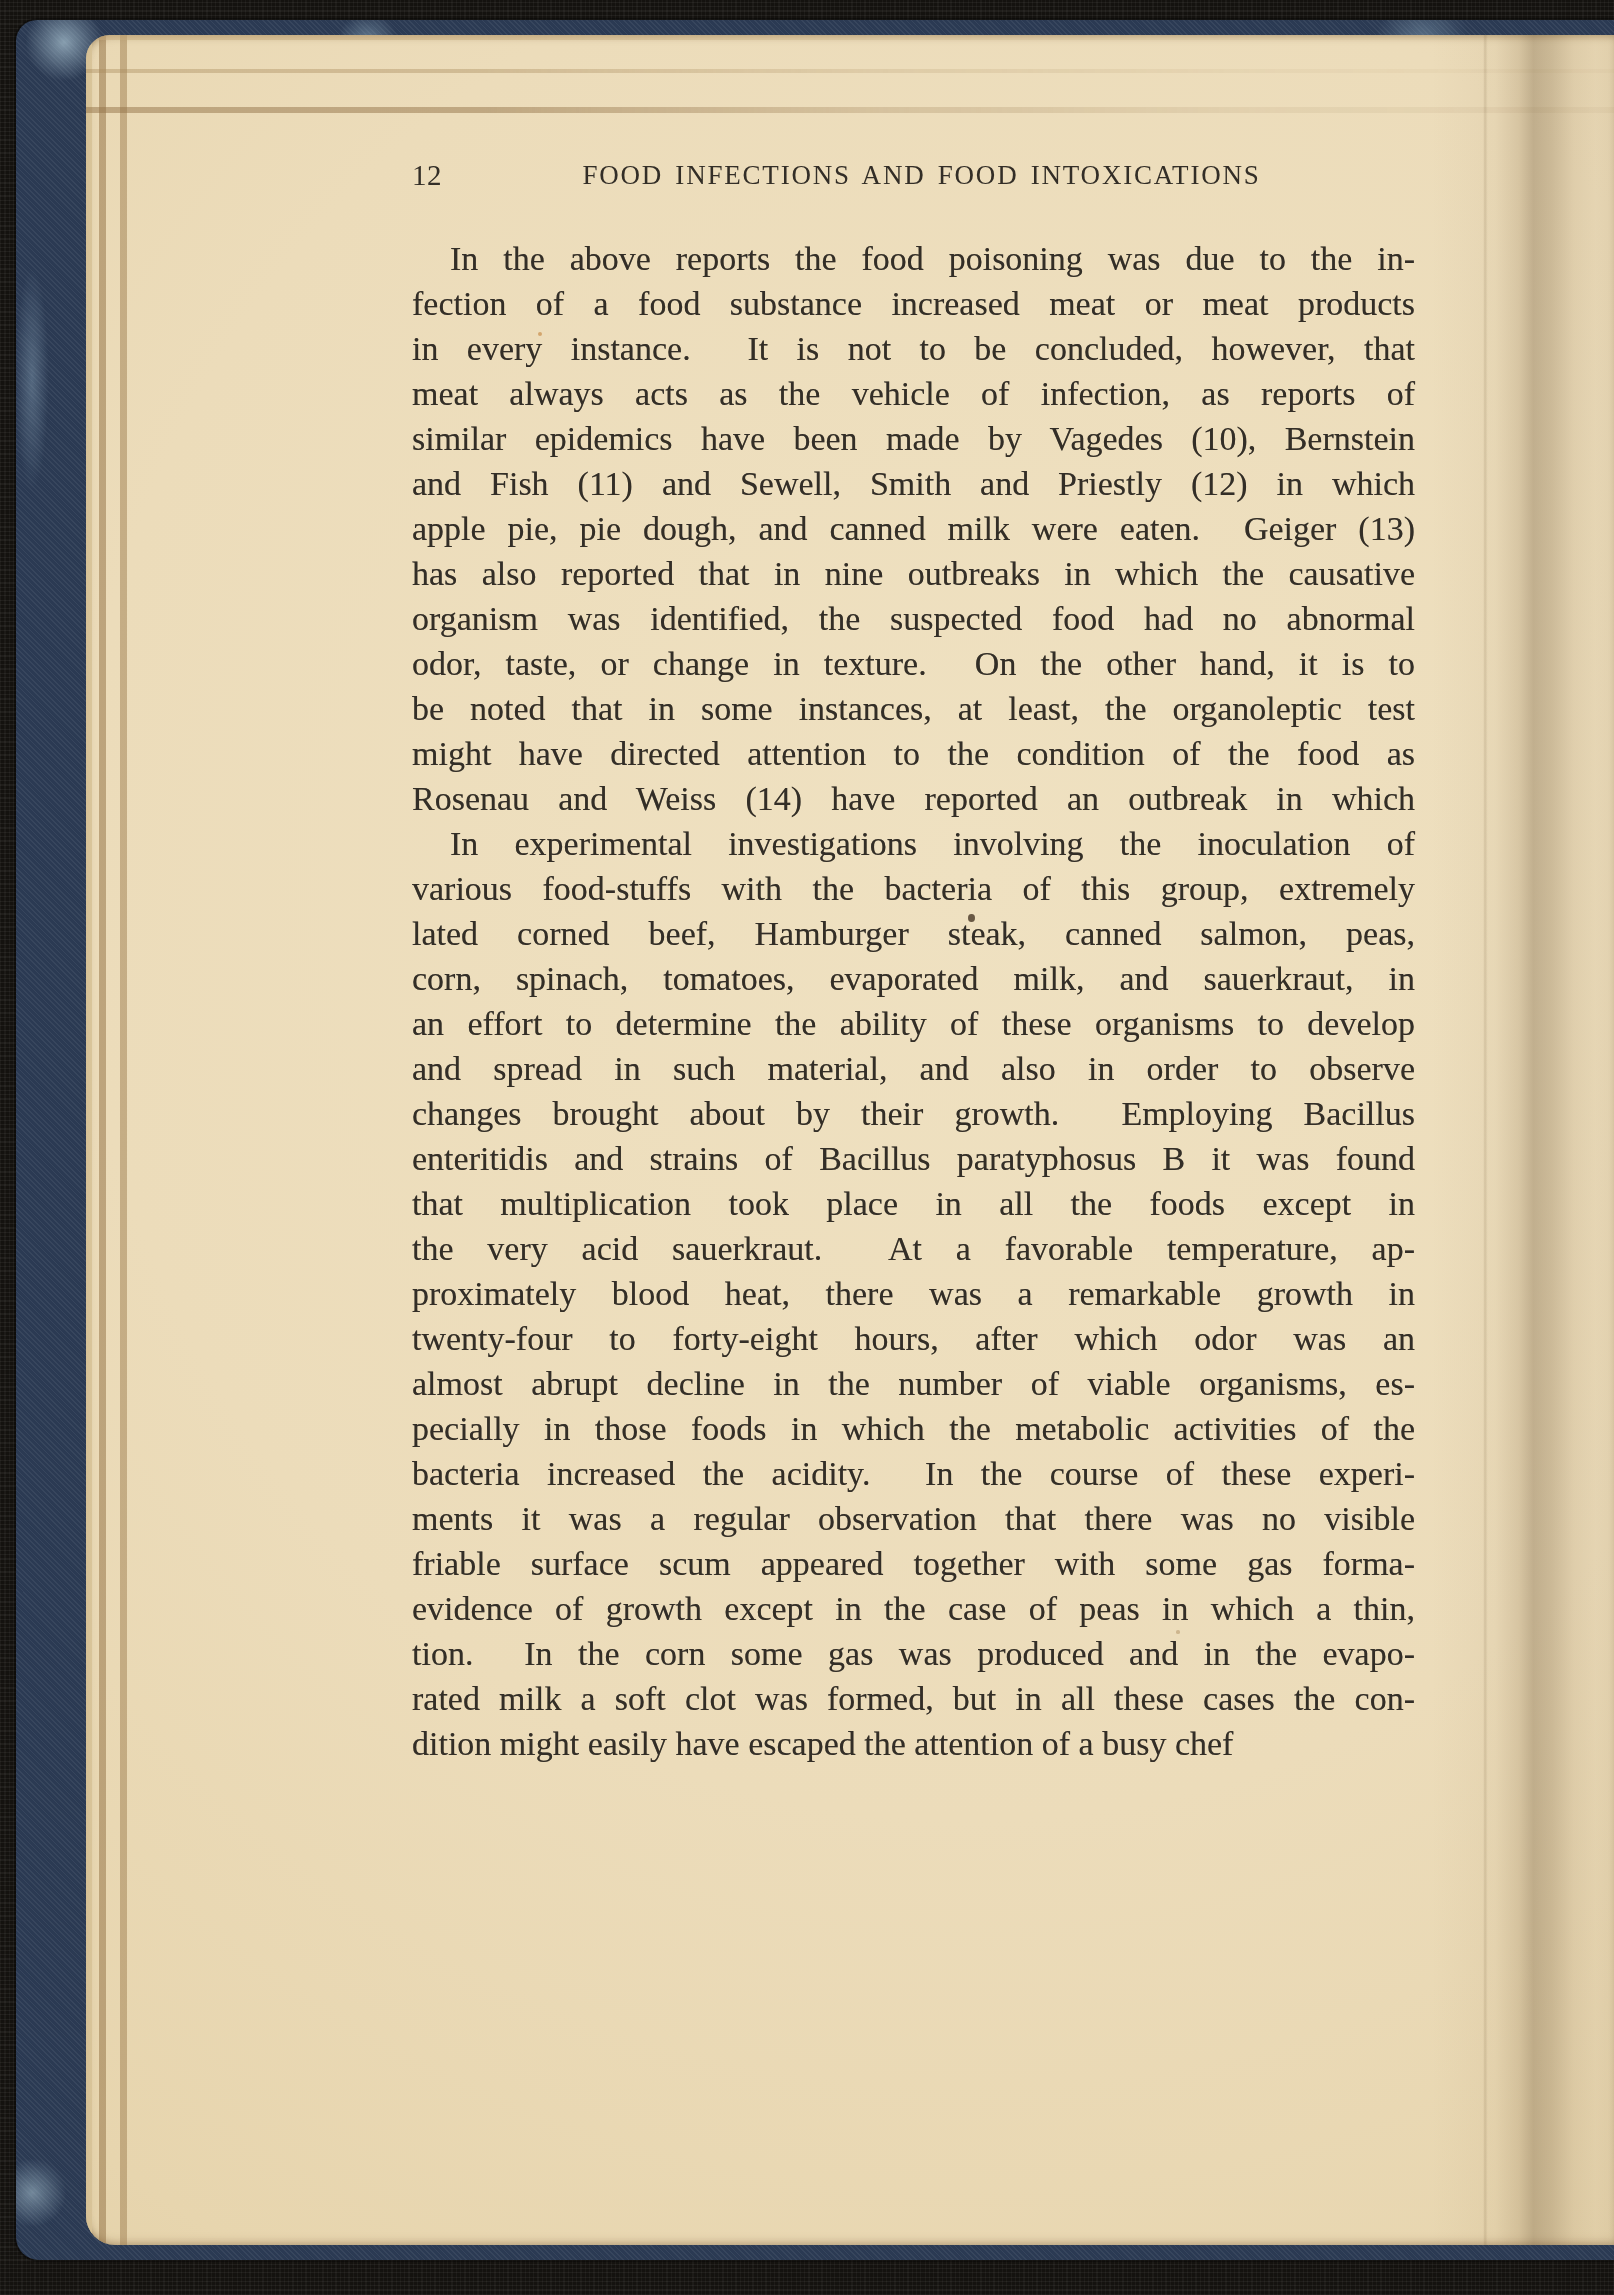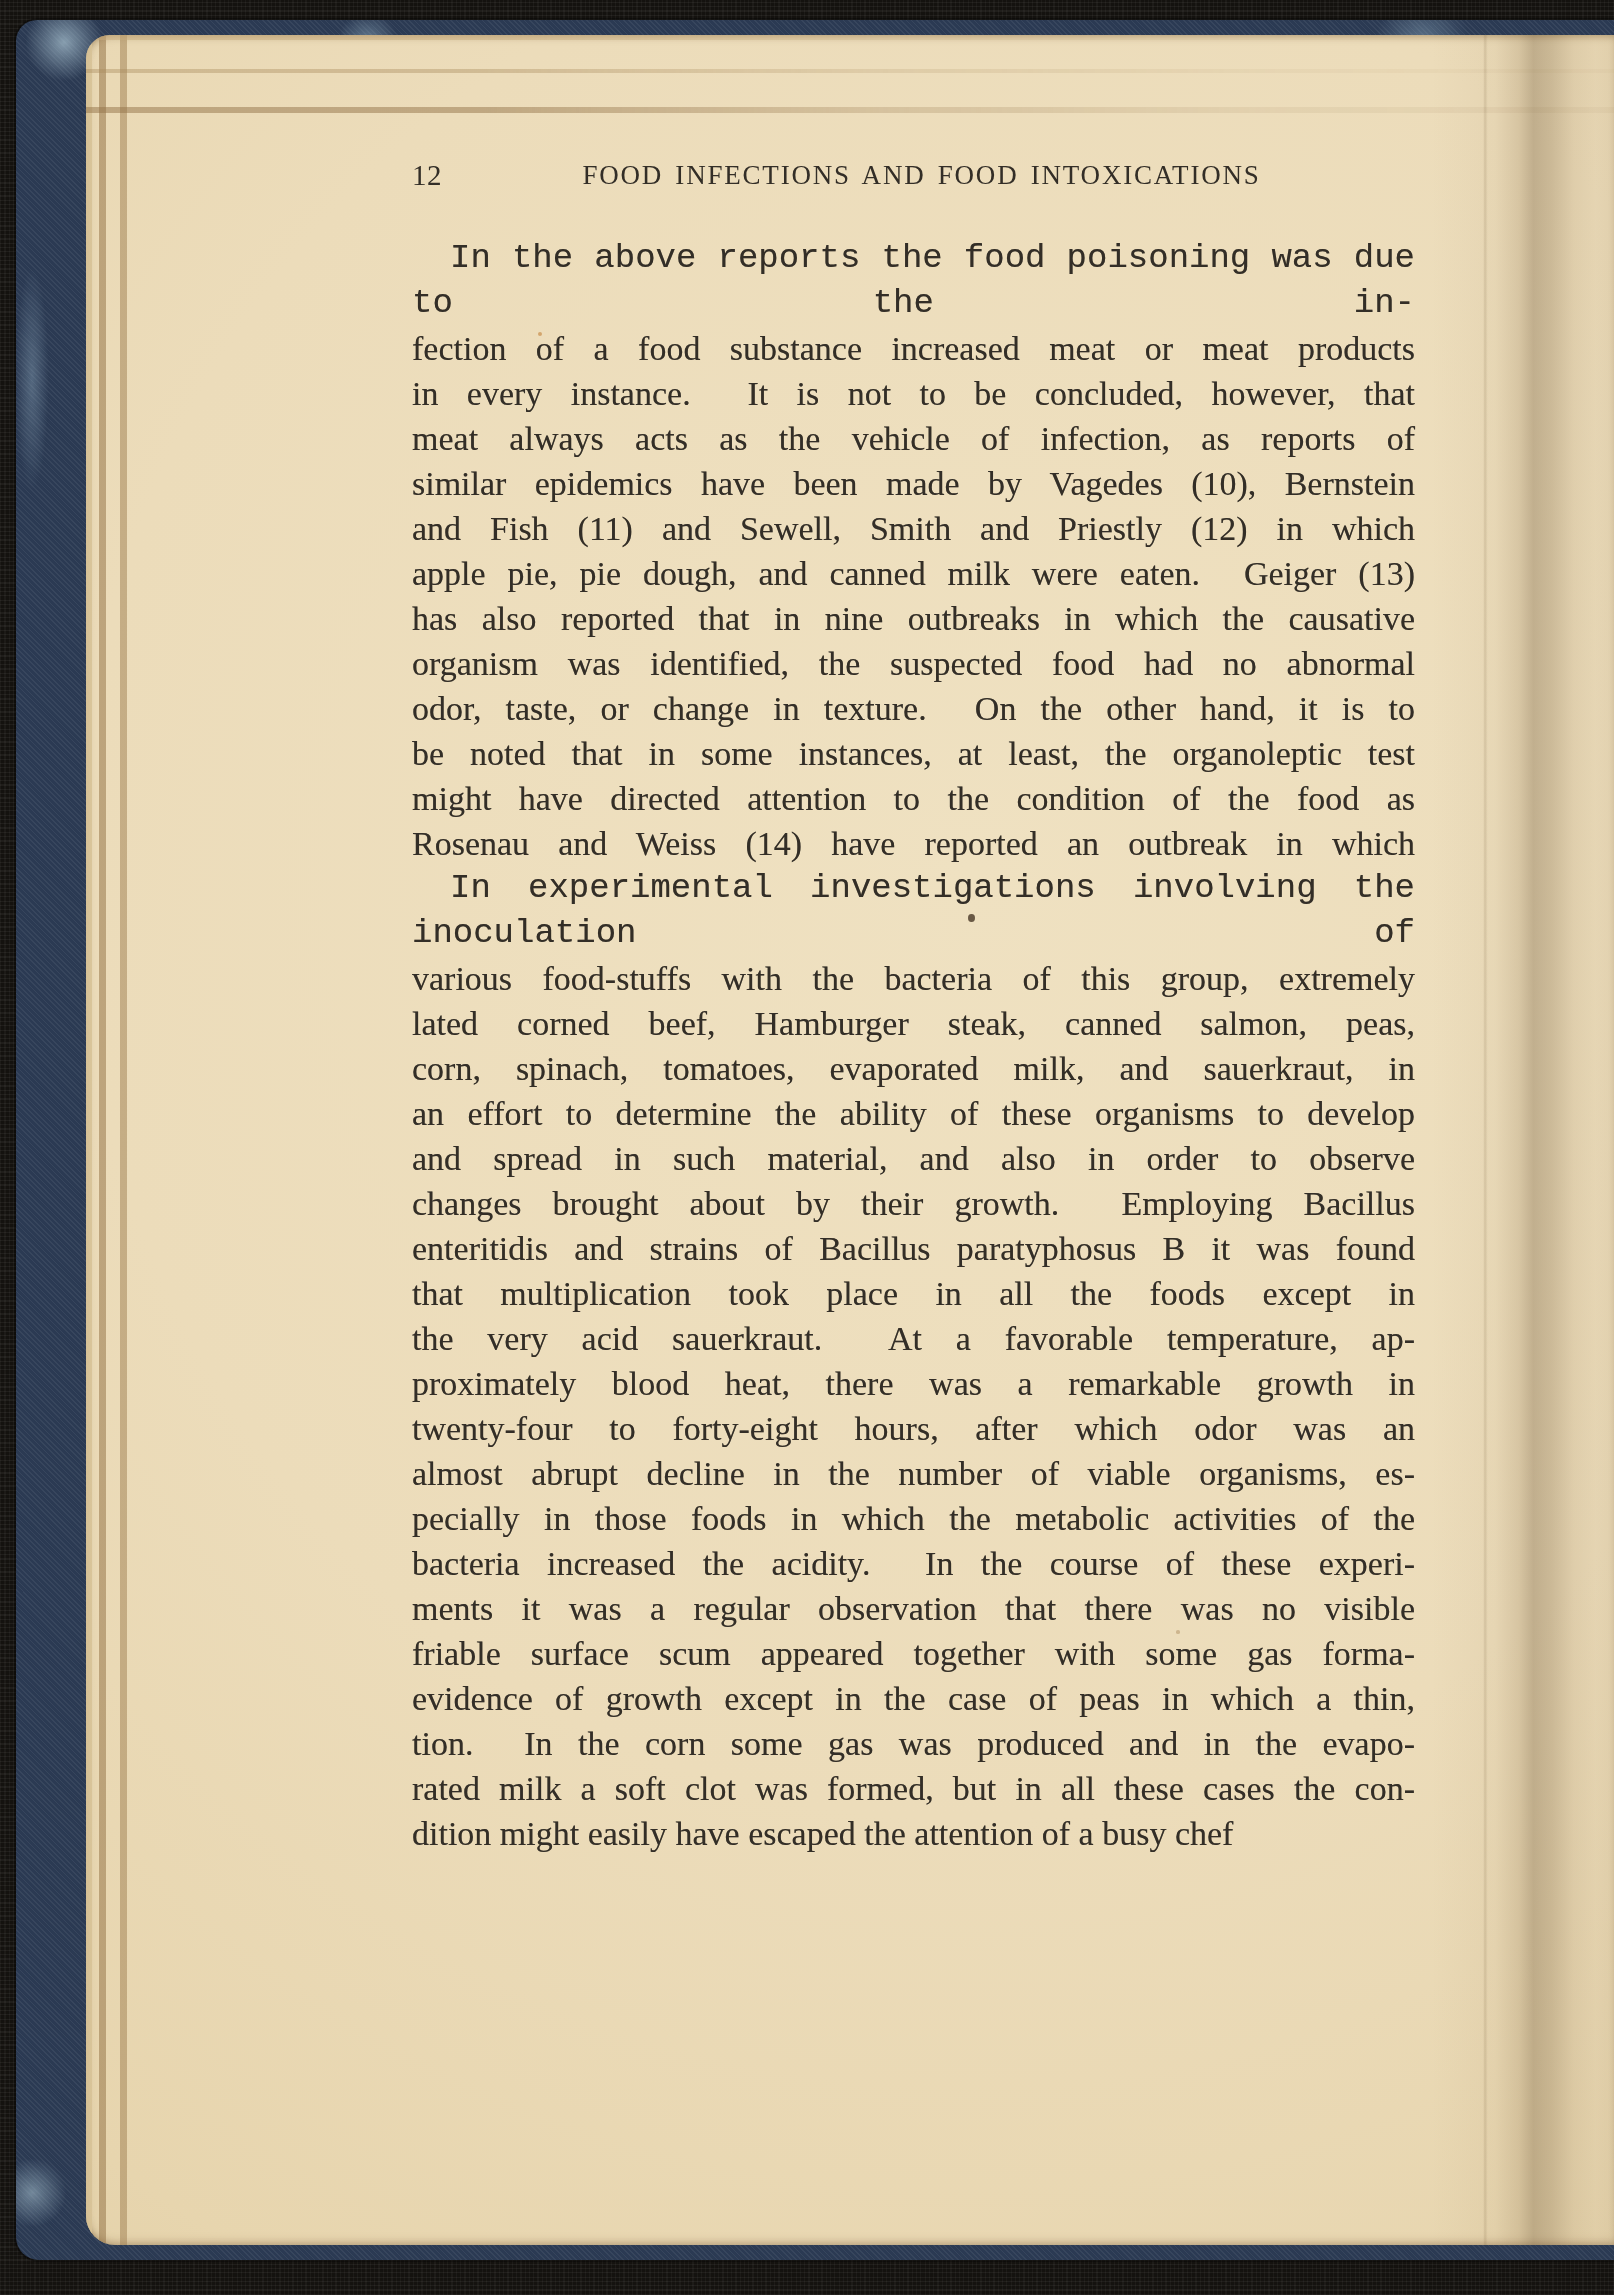--- a/index.html
+++ b/index.html
@@ -138,21 +138,21 @@
     font-size: 34px;
     line-height: 45px;
     text-shadow: 0 0 0.6px rgba(51,46,38,.45);
   }
 
   .line {
     white-space: pre-wrap;
     text-align: justify;
     text-align-last: justify;
   }
-  .line.indent   { text-indent: 38px; font-family: Liberation Mono, monospace; }
+  .line.indent   { text-indent: 38px; }
   .line.para-end { text-align-last: left; }
   .it { }
 </style>
 </head>
 <body>
 
 <div class="scene">
   <div class="cover"></div>
 
   <div class="page">

